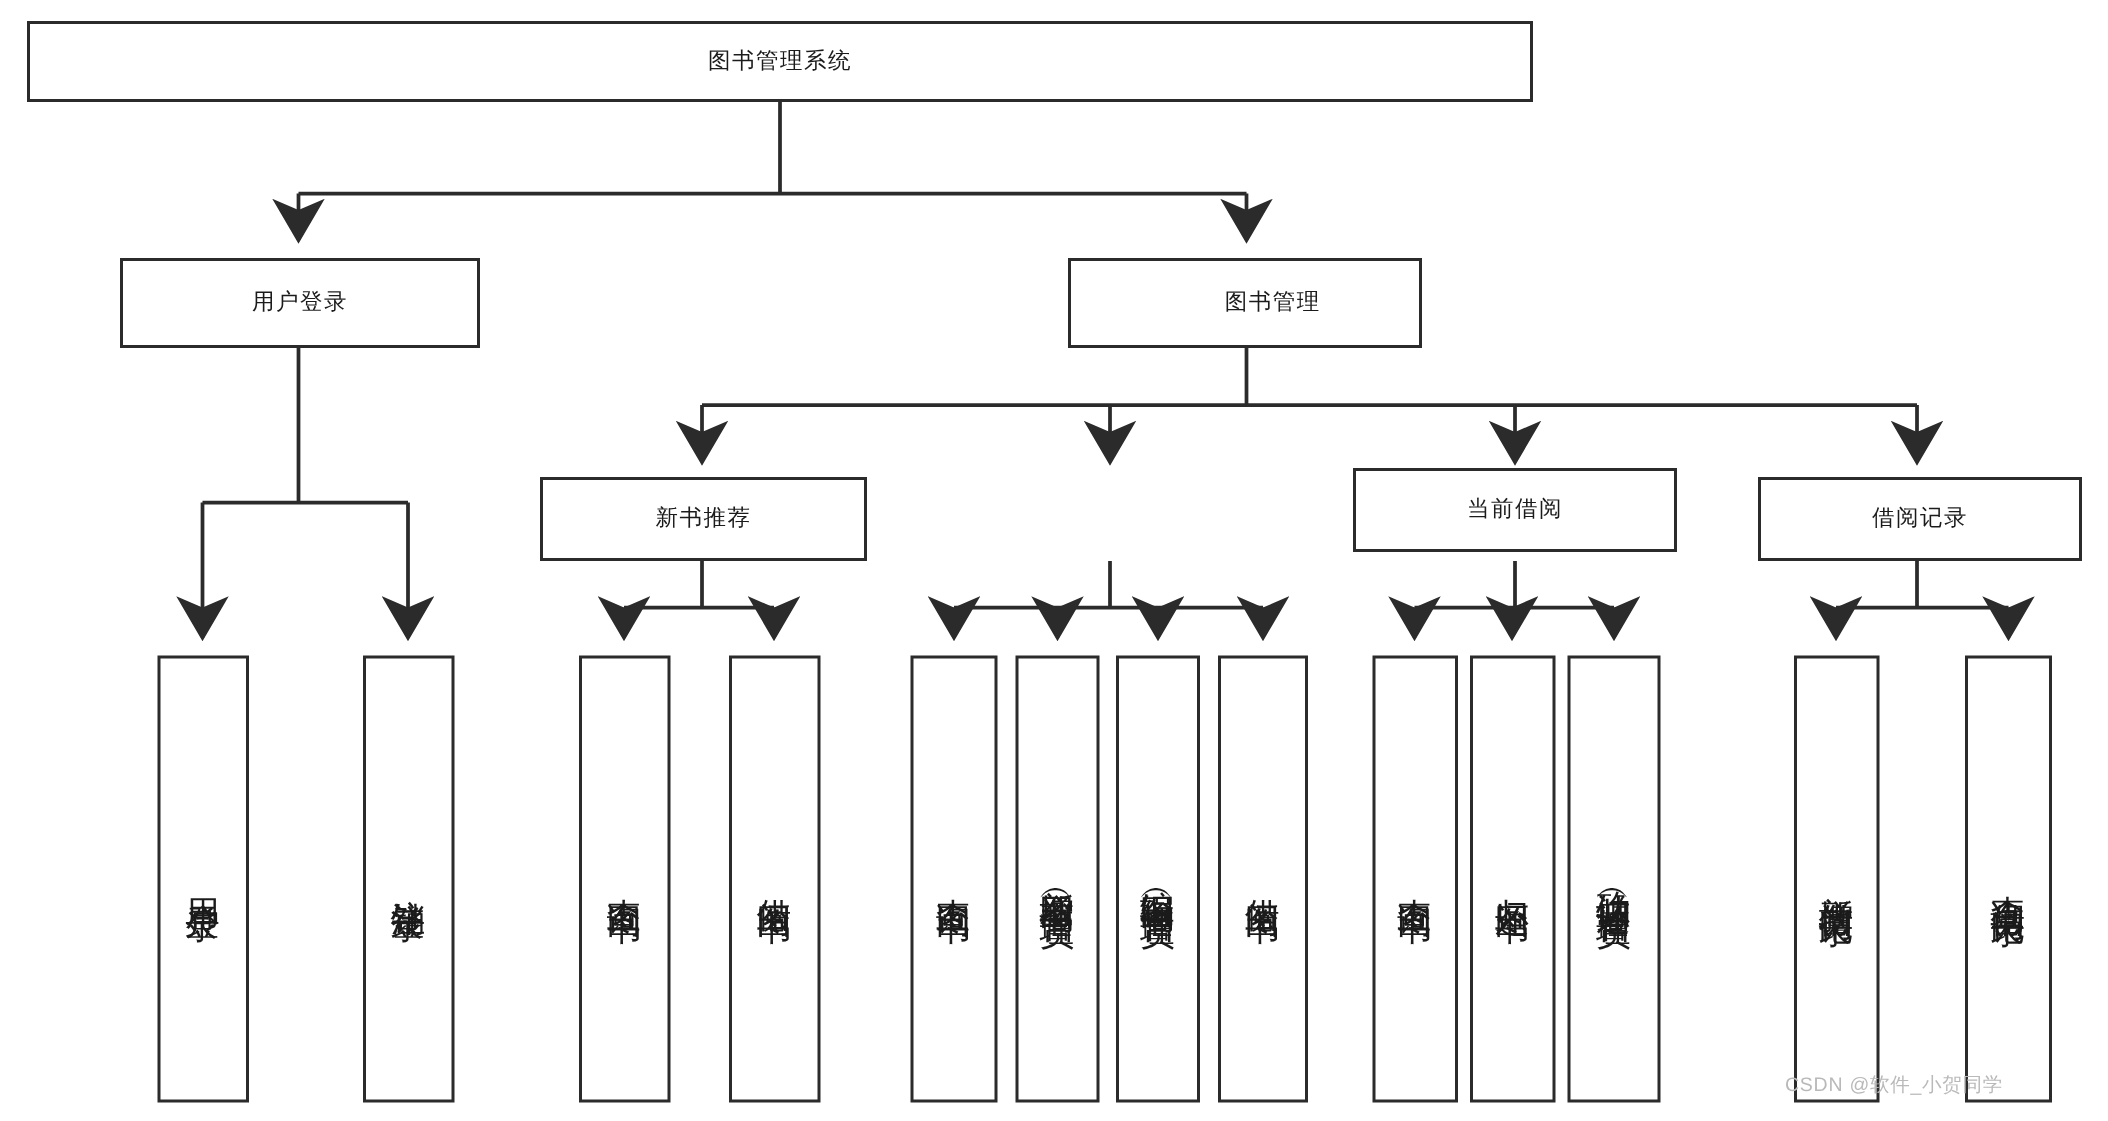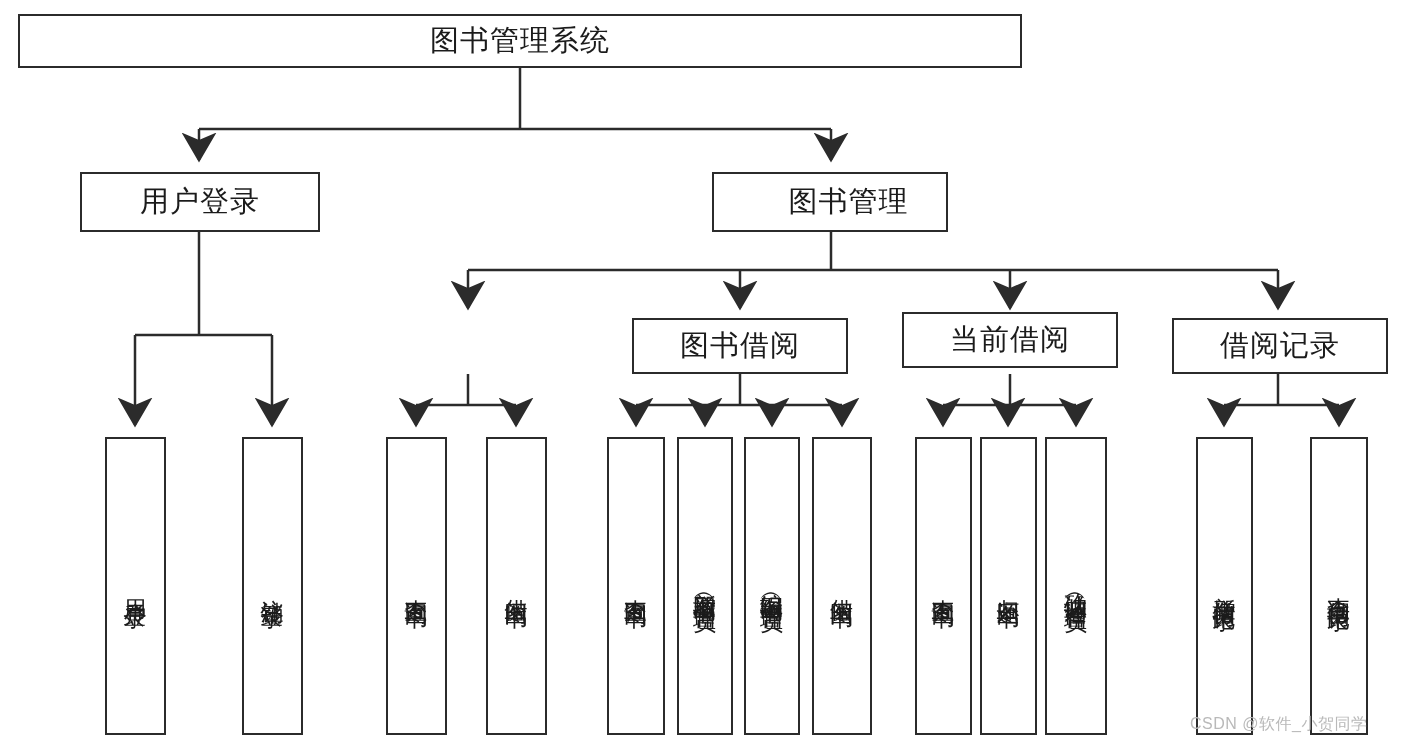--- a/index.html
+++ b/index.html
@@ -24,21 +24,21 @@
     position:absolute;
     box-sizing:border-box;
     background:#ffffff;
     border:2.5px solid #2b2b2b;
     display:flex;
     align-items:center;
     justify-content:center;
     color:#1b1b1b;
   }
   .node.horiz{
-    font-size:29px;
+    font-size:15px;
     letter-spacing:1px;
     line-height:1.1;
     font-family:Liberation Serif, serif;
   }
   .node.vert{
     writing-mode:vertical-rl;
     text-orientation:upright;
     font-size:23px;
     line-height:1.22;
     letter-spacing:2.5px;
@@ -48,21 +48,21 @@
   .node.vert .vtext{
     writing-mode:vertical-rl;
     text-orientation:upright;
     display:block;
     max-height:100%;
   }
   #watermark{
     position:absolute;
     left:1190px;
     top:714px;
-    font-size:16px;
+    font-size:13px;
     color:#b9b9b9;
     letter-spacing:0.5px;
     white-space:nowrap;
   }
 </style>
 </head>
 <body>
 
 <div id="stage">
 
@@ -120,22 +120,22 @@
     <span>图书管理系统</span>
   </div>
 
   <div class="node horiz" style="left:80px;top:172px;width:240px;height:60px;">
     <span>用户登录</span>
   </div>
   <div class="node horiz" style="left:712px;top:172px;width:236px;height:60px;padding-left:37px;">
     <span>图书管理</span>
   </div>
 
-  <div class="node horiz" style="left:632px;top:318px;width:216px;height:56px;">
-    <span>图书借阅</span>
+  <div class="node horiz" style="left:360px;top:318px;width:218px;height:56px;">
+    <span>新书推荐</span>
   </div>
   <div class="node horiz" style="left:902px;top:312px;width:216px;height:56px;">
     <span>当前借阅</span>
   </div>
   <div class="node horiz" style="left:1172px;top:318px;width:216px;height:56px;">
     <span>借阅记录</span>
   </div>
 
   <div class="node vert" style="left:105px;top:437px;width:61px;height:298px;">
     <span class="vtext">用户登录</span>

